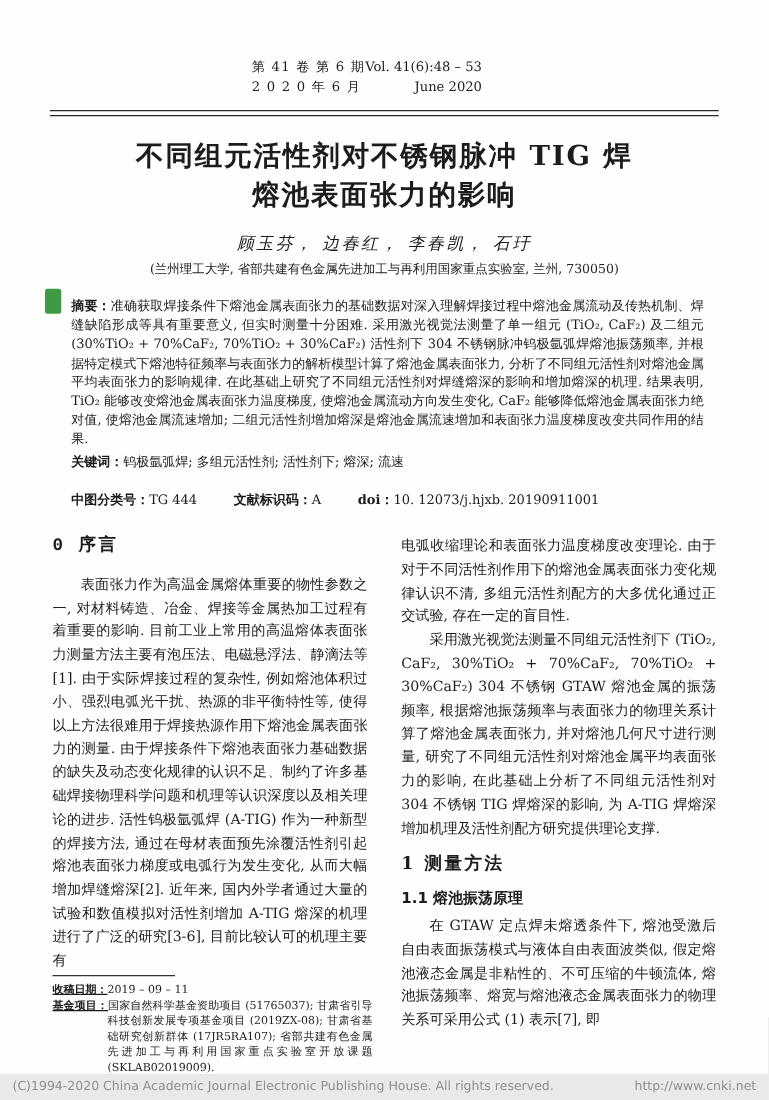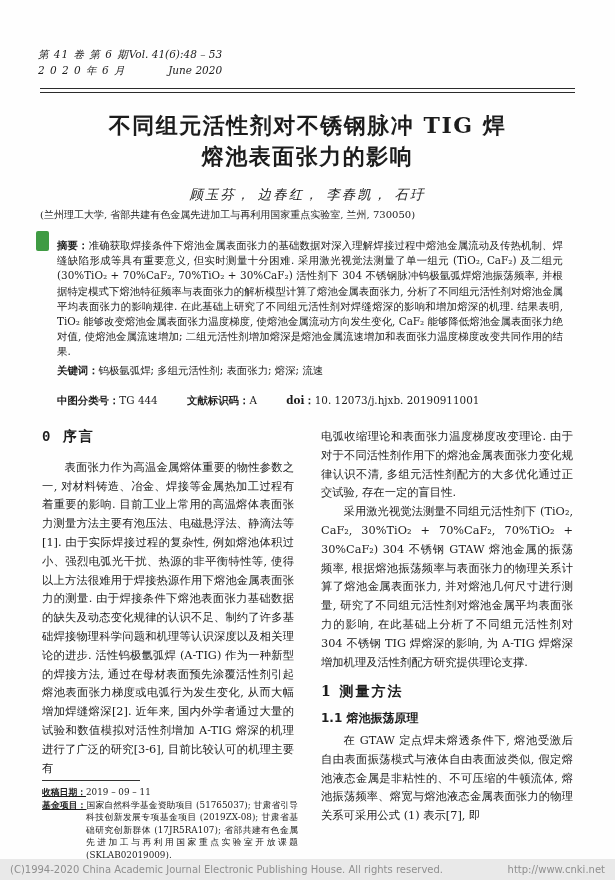--- a/index.html
+++ b/index.html
@@ -2,31 +2,31 @@
 <html><head>
 <meta charset="utf-8">
 <style>
   html,body{margin:0;padding:0;background:#d8d8d8;}
   .page{
     position:relative;width:615px;height:880px;background:#fefefe;
     font-family:"DejaVu Serif","Liberation Serif",serif;color:#1c1c1c;
     overflow:hidden;margin:0 auto;
   }
   
-  .header{position:absolute;top:46px;left:38px;width:531px;display:flex;justify-content:flex-start;align-items:flex-start;font-style:italic;}
+  .header{position:absolute;top:46px;left:28px;width:531px;display:flex;justify-content:center;align-items:flex-start;}
   .hdr-left{font-size:10.5px;line-height:16px;white-space:nowrap;letter-spacing:1px;}
   .hdr-center{text-align:center;flex:1;padding:0 6px;}
   .journal-cn{font-size:17px;letter-spacing:16px;margin-left:16px;white-space:nowrap;}
   .journal-en{font-size:8.6px;letter-spacing:.4px;margin-top:4px;white-space:nowrap;}
   .hdr-right{font-size:10.5px;line-height:16px;text-align:right;white-space:nowrap;}
   .rule-double{position:absolute;top:88px;left:40px;width:535px;height:2.6px;border-top:1.7px solid #2b2b2b;border-bottom:1px solid #2b2b2b;}
   
   .title{position:absolute;top:110px;left:40px;width:535px;text-align:center;font-size:22px;font-weight:bold;line-height:31px;letter-spacing:1.5px;}
   .authors{position:absolute;top:186px;left:40px;width:535px;text-align:center;font-size:13.5px;letter-spacing:2px;font-style:italic;}
-  .affiliation{position:absolute;top:208px;left:40px;width:535px;font-size:10px;color:#222;}
+  .affiliation{position:absolute;top:208px;left:40px;width:535px;text-align:center;font-size:10px;color:#222;}
   
   .seal{position:absolute;left:36px;top:231px;width:13px;height:20px;background:#3f9b43;border-radius:2px;}
   
   .front{position:absolute;left:57px;top:238px;width:506px;font-size:10.4px;line-height:15.2px;text-align:justify;}
   .front .lbl{font-weight:bold;}
   .front p{margin:0;}
   .front .kw{margin-top:3px;}
   .front .clc{margin-top:15px;}
   .clc .pair{margin-right:26px;white-space:nowrap;}
   
@@ -78,21 +78,21 @@
     <div>不同组元活性剂对不锈钢脉冲 TIG 焊</div>
     <div>熔池表面张力的影响</div>
   </div>
   <div class="authors">顾玉芬， 边春红， 李春凯， 石玗</div>
   <div class="affiliation">(兰州理工大学, 省部共建有色金属先进加工与再利用国家重点实验室, 兰州, 730050)</div>
 
   <div class="seal"></div>
 
   <div class="front">
     <p><span class="lbl">摘要：</span><span>准确获取焊接条件下熔池金属表面张力的基础数据对深入理解焊接过程中熔池金属流动及传热机制、焊缝缺陷形成等具有重要意义, 但实时测量十分困难. 采用激光视觉法测量了单一组元 (TiO₂, CaF₂) 及二组元 (30%TiO₂ + 70%CaF₂, 70%TiO₂ + 30%CaF₂) 活性剂下 304 不锈钢脉冲钨极氩弧焊熔池振荡频率, 并根据特定模式下熔池特征频率与表面张力的解析模型计算了熔池金属表面张力, 分析了不同组元活性剂对熔池金属平均表面张力的影响规律. 在此基础上研究了不同组元活性剂对焊缝熔深的影响和增加熔深的机理. 结果表明, TiO₂ 能够改变熔池金属表面张力温度梯度, 使熔池金属流动方向发生变化, CaF₂ 能够降低熔池金属表面张力绝对值, 使熔池金属流速增加; 二组元活性剂增加熔深是熔池金属流速增加和表面张力温度梯度改变共同作用的结果.</span></p>
-    <p class="kw"><span class="lbl">关键词：</span><span>钨极氩弧焊; 多组元活性剂; 表面张力; 熔深; 流速</span></p>
+    <p class="kw"><span class="lbl">关键词：</span><span>钨极氩弧焊; 多组元活性剂; 活性剂下; 熔深; 流速</span></p>
     <p class="clc">
       <span class="pair"><span class="lbl">中图分类号：</span><span>TG 444</span></span>
       <span class="pair"><span class="lbl">文献标识码：</span><span>A</span></span>
       <span class="pair"><span class="lbl">doi：</span><span>10. 12073/j.hjxb. 20190911001</span></span>
     </p>
   </div>
 
   <div class="col col-left">
     <h2 class="sec">0  序言</h2>
     <p class="indent">表面张力作为高温金属熔体重要的物性参数之一, 对材料铸造、冶金、焊接等金属热加工过程有着重要的影响. 目前工业上常用的高温熔体表面张力测量方法主要有泡压法、电磁悬浮法、静滴法等[1]. 由于实际焊接过程的复杂性, 例如熔池体积过小、强烈电弧光干扰、热源的非平衡特性等, 使得以上方法很难用于焊接热源作用下熔池金属表面张力的测量. 由于焊接条件下熔池表面张力基础数据的缺失及动态变化规律的认识不足、制约了许多基础焊接物理科学问题和机理等认识深度以及相关理论的进步. 活性钨极氩弧焊 (A-TIG) 作为一种新型的焊接方法, 通过在母材表面预先涂覆活性剂引起熔池表面张力梯度或电弧行为发生变化, 从而大幅增加焊缝熔深[2]. 近年来, 国内外学者通过大量的试验和数值模拟对活性剂增加 A-TIG 熔深的机理进行了广泛的研究[3-6], 目前比较认可的机理主要有</p>

